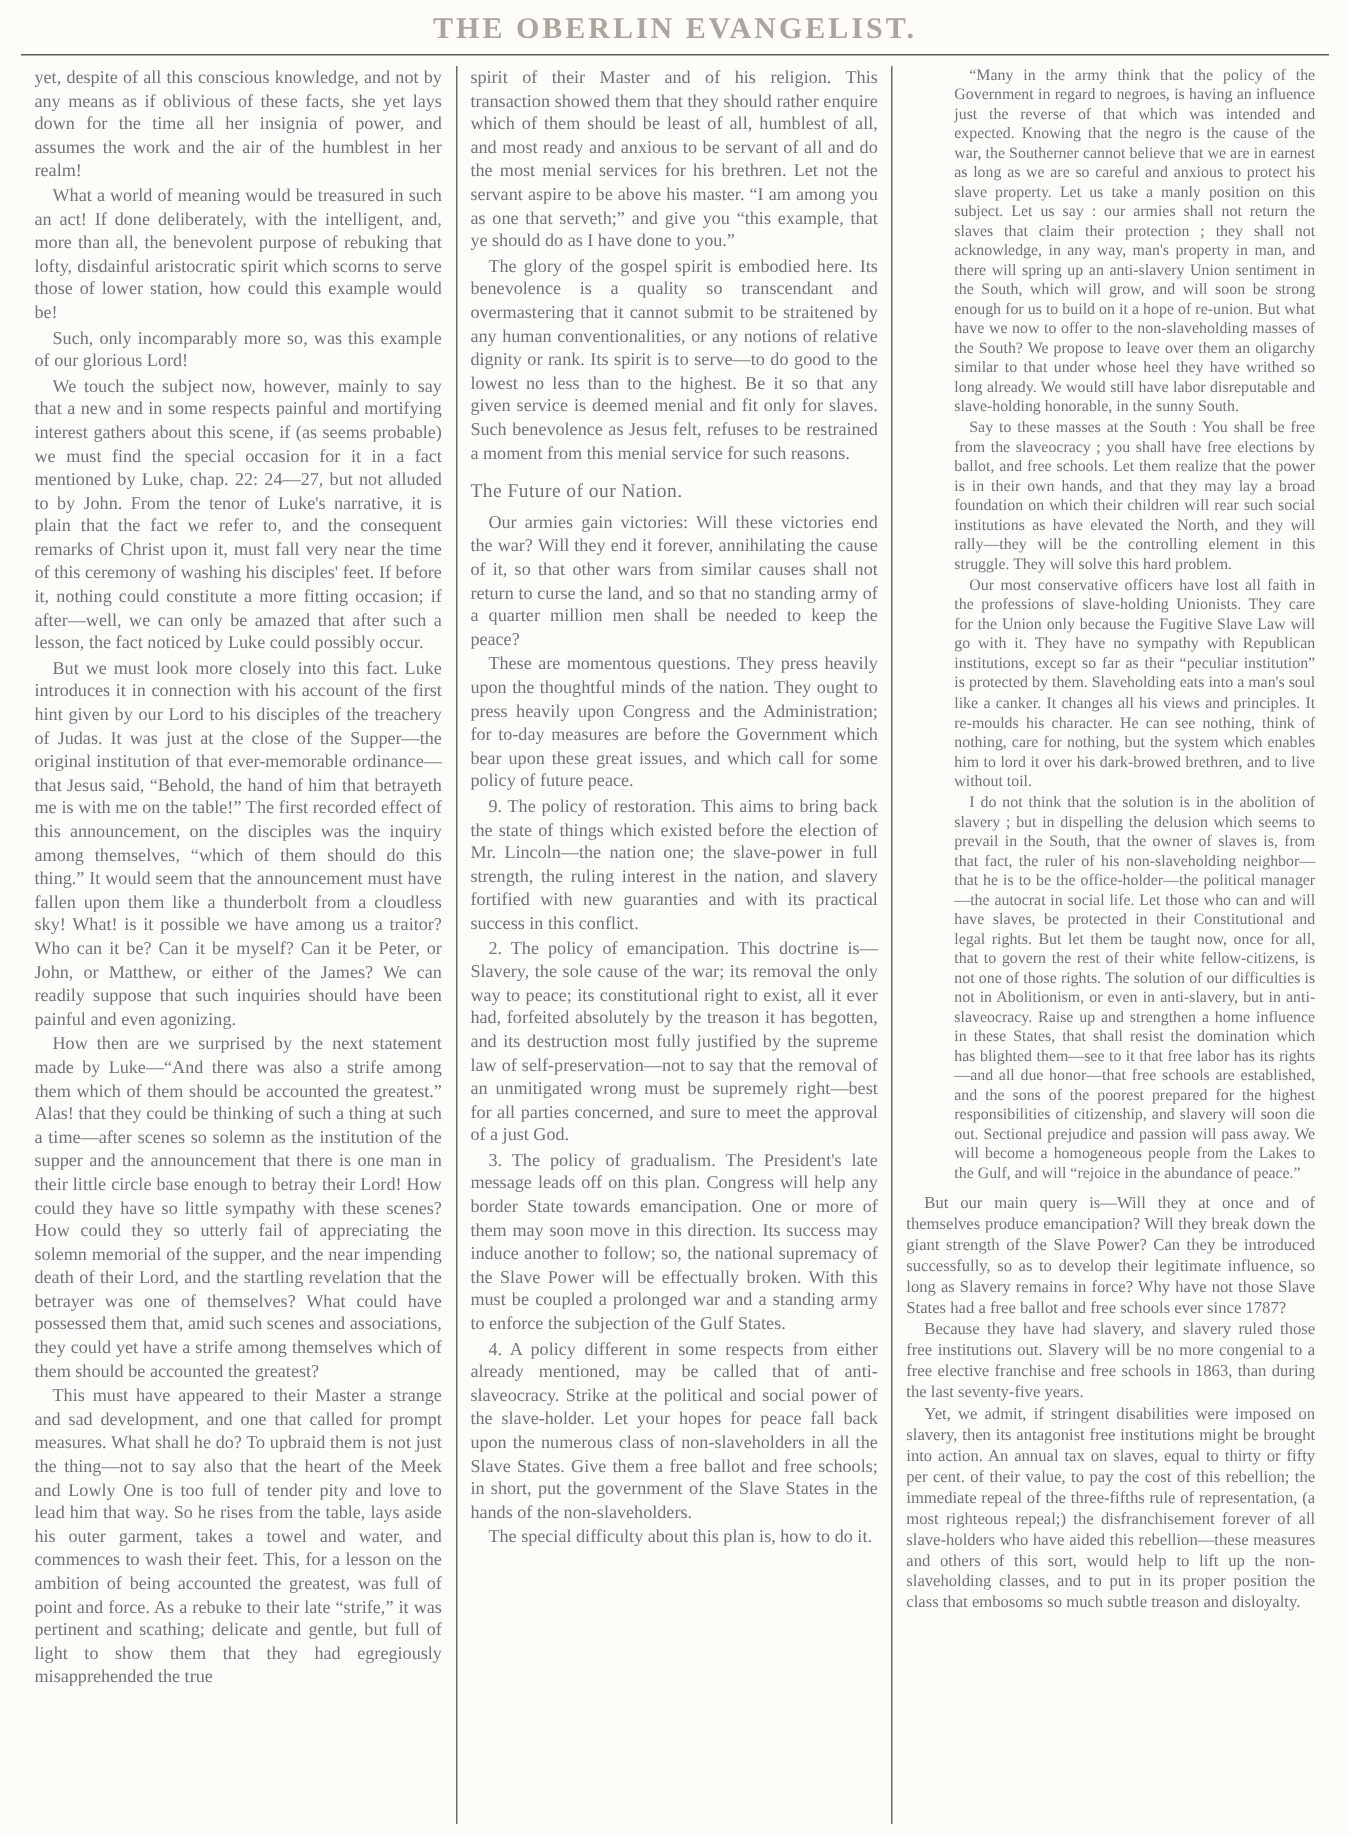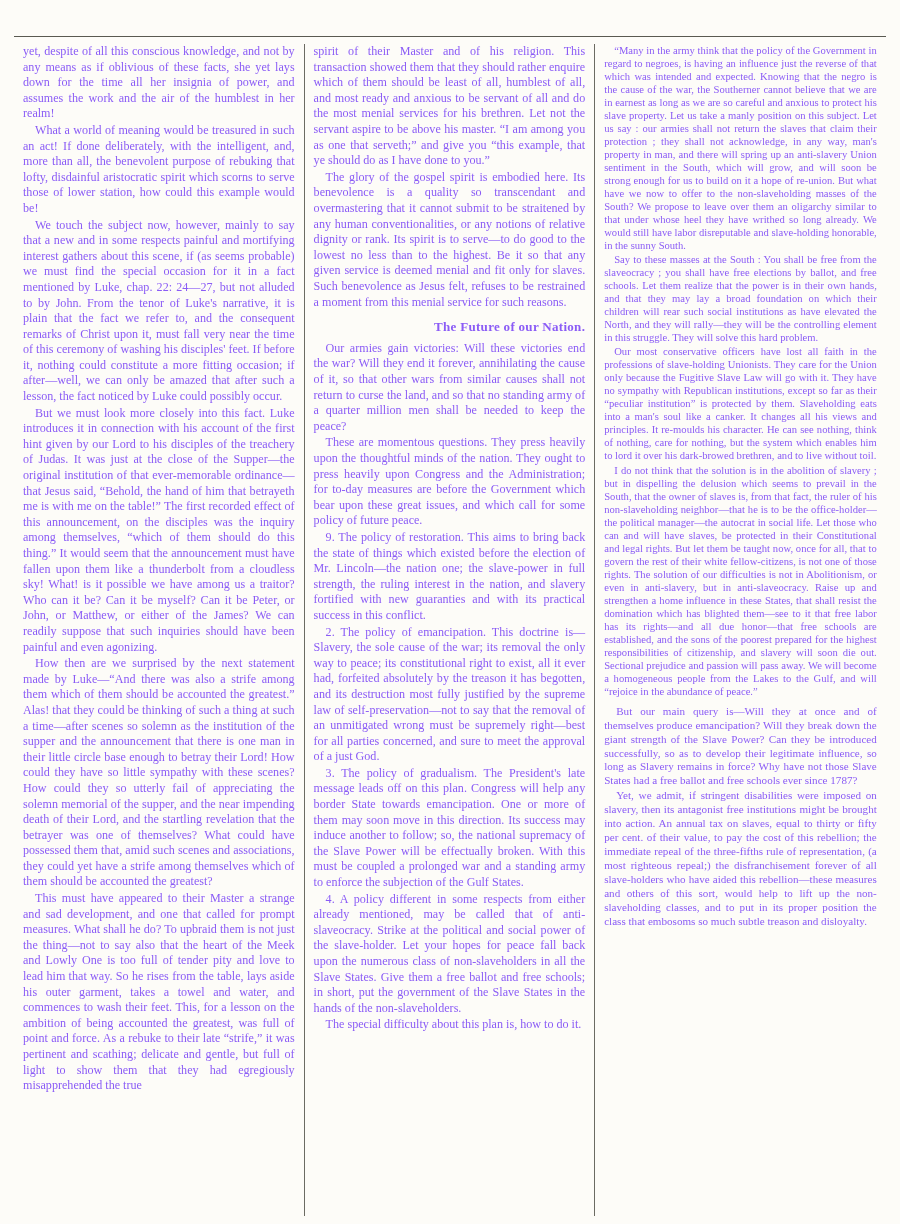--- a/index.html
+++ b/index.html
@@ -52,64 +52,66 @@
     display: flex;
     gap: 0;
   }
   .col {
     box-sizing: border-box;
     padding: 0 9px;
     width: 290.6px;
     font-size: 12.1px;
     line-height: 1.29;
     text-align: justify;
-    color: #8b5cf6;
+    color: #737373;
     overflow: hidden;
   }
   .col.c1, .col.c2 { border-right: 1px solid #6b6b63; }
   .col.c3 { font-size: 11.1px; line-height: 1.255; }
   p {
     margin: 0 0 1px 0;
     text-indent: 12px;
     hyphens: auto;
   }
   p.noindent { text-indent: 0; }
   .sec-head {
-    text-align: right;
-    font-weight: bold;
+    text-align: left;
+    font-weight: normal;
     font-size: 13px;
     margin: 9px 0 5px 0;
     text-indent: 0;
     letter-spacing: 0.3px;
   }
   .blockquote {
     font-size: 11.1px;
     line-height: 1.245;
     text-align: justify;
   }
   .blockquote p { text-indent: 11px; }
   .small-block {
     font-size: 10.6px;
     line-height: 1.23;
   }
-  .small-block p { text-indent: 10px; }
+  .small-block p { text-indent: 10px; margin-left: 32px; }
   .spacer { height: 6px; }
 </style>
 </head>
 <body>
 
 <div class="page">
 
+  <div class="masthead">THE OBERLIN EVANGELIST.</div>
   <div class="rule"></div>
 
   <div class="columns">
 
     <div class="col c1">
       <p class="noindent">yet, despite of all this conscious knowledge, and not by any means as if oblivious of these facts, she yet lays down for the time all her insignia of power, and assumes the work and the air of the humblest in her realm!</p>
       <p>What a world of meaning would be treasured in such an act! If done deliberately, with the intelligent, and, more than all, the benevolent purpose of rebuking that lofty, disdainful aristocratic spirit which scorns to serve those of lower station, how could this example would be!</p>
+      <p>Such, only incomparably more so, was this example of our glorious Lord!</p>
       <p>We touch the subject now, however, mainly to say that a new and in some respects painful and mortifying interest gathers about this scene, if (as seems probable) we must find the special occasion for it in a fact mentioned by Luke, chap. 22: 24—27, but not alluded to by John. From the tenor of Luke's narrative, it is plain that the fact we refer to, and the consequent remarks of Christ upon it, must fall very near the time of this ceremony of washing his disciples' feet. If before it, nothing could constitute a more fitting occasion; if after—well, we can only be amazed that after such a lesson, the fact noticed by Luke could possibly occur.</p>
       <p>But we must look more closely into this fact. Luke introduces it in connection with his account of the first hint given by our Lord to his disciples of the treachery of Judas. It was just at the close of the Supper—the original institution of that ever-memorable ordinance—that Jesus said, “Behold, the hand of him that betrayeth me is with me on the table!” The first recorded effect of this announcement, on the disciples was the inquiry among themselves, “which of them should do this thing.” It would seem that the announcement must have fallen upon them like a thunderbolt from a cloudless sky! What! is it possible we have among us a traitor? Who can it be? Can it be myself? Can it be Peter, or John, or Matthew, or either of the James? We can readily suppose that such inquiries should have been painful and even agonizing.</p>
       <p>How then are we surprised by the next statement made by Luke—“And there was also a strife among them which of them should be accounted the greatest.” Alas! that they could be thinking of such a thing at such a time—after scenes so solemn as the institution of the supper and the announcement that there is one man in their little circle base enough to betray their Lord! How could they have so little sympathy with these scenes? How could they so utterly fail of appreciating the solemn memorial of the supper, and the near impending death of their Lord, and the startling revelation that the betrayer was one of themselves? What could have possessed them that, amid such scenes and associations, they could yet have a strife among themselves which of them should be accounted the greatest?</p>
       <p>This must have appeared to their Master a strange and sad development, and one that called for prompt measures. What shall he do? To upbraid them is not just the thing—not to say also that the heart of the Meek and Lowly One is too full of tender pity and love to lead him that way. So he rises from the table, lays aside his outer garment, takes a towel and water, and commences to wash their feet. This, for a lesson on the ambition of being accounted the greatest, was full of point and force. As a rebuke to their late “strife,” it was pertinent and scathing; delicate and gentle, but full of light to show them that they had egregiously misapprehended the true</p>
     </div>
 
     <div class="col c2">
       <p class="noindent">spirit of their Master and of his religion. This transaction showed them that they should rather enquire which of them should be least of all, humblest of all, and most ready and anxious to be servant of all and do the most menial services for his brethren. Let not the servant aspire to be above his master. “I am among you as one that serveth;” and give you “this example, that ye should do as I have done to you.”</p>
       <p>The glory of the gospel spirit is embodied here. Its benevolence is a quality so transcendant and overmastering that it cannot submit to be straitened by any human conventionalities, or any notions of relative dignity or rank. Its spirit is to serve—to do good to the lowest no less than to the highest. Be it so that any given service is deemed menial and fit only for slaves. Such benevolence as Jesus felt, refuses to be restrained a moment from this menial service for such reasons.</p>
 
@@ -129,17 +131,18 @@
       <div class="blockquote small-block">
         <p>“Many in the army think that the policy of the Government in regard to negroes, is having an influence just the reverse of that which was intended and expected. Knowing that the negro is the cause of the war, the Southerner cannot believe that we are in earnest as long as we are so careful and anxious to protect his slave property. Let us take a manly position on this subject. Let us say : our armies shall not return the slaves that claim their protection ; they shall not acknowledge, in any way, man's property in man, and there will spring up an anti-slavery Union sentiment in the South, which will grow, and will soon be strong enough for us to build on it a hope of re-union. But what have we now to offer to the non-slaveholding masses of the South? We propose to leave over them an oligarchy similar to that under whose heel they have writhed so long already. We would still have labor disreputable and slave-holding honorable, in the sunny South.</p>
         <p>Say to these masses at the South : You shall be free from the slaveocracy ; you shall have free elections by ballot, and free schools. Let them realize that the power is in their own hands, and that they may lay a broad foundation on which their children will rear such social institutions as have elevated the North, and they will rally—they will be the controlling element in this struggle. They will solve this hard problem.</p>
         <p>Our most conservative officers have lost all faith in the professions of slave-holding Unionists. They care for the Union only because the Fugitive Slave Law will go with it. They have no sympathy with Republican institutions, except so far as their “peculiar institution” is protected by them. Slaveholding eats into a man's soul like a canker. It changes all his views and principles. It re-moulds his character. He can see nothing, think of nothing, care for nothing, but the system which enables him to lord it over his dark-browed brethren, and to live without toil.</p>
         <p>I do not think that the solution is in the abolition of slavery ; but in dispelling the delusion which seems to prevail in the South, that the owner of slaves is, from that fact, the ruler of his non-slaveholding neighbor—that he is to be the office-holder—the political manager—the autocrat in social life. Let those who can and will have slaves, be protected in their Constitutional and legal rights. But let them be taught now, once for all, that to govern the rest of their white fellow-citizens, is not one of those rights. The solution of our difficulties is not in Abolitionism, or even in anti-slavery, but in anti-slaveocracy. Raise up and strengthen a home influence in these States, that shall resist the domination which has blighted them—see to it that free labor has its rights—and all due honor—that free schools are established, and the sons of the poorest prepared for the highest responsibilities of citizenship, and slavery will soon die out. Sectional prejudice and passion will pass away. We will become a homogeneous people from the Lakes to the Gulf, and will “rejoice in the abundance of peace.”</p>
       </div>
 
       <div class="spacer"></div>
 
       <p>But our main query is—Will they at once and of themselves produce emancipation? Will they break down the giant strength of the Slave Power? Can they be introduced successfully, so as to develop their legitimate influence, so long as Slavery remains in force? Why have not those Slave States had a free ballot and free schools ever since 1787?</p>
+      <p>Because they have had slavery, and slavery ruled those free institutions out. Slavery will be no more congenial to a free elective franchise and free schools in 1863, than during the last seventy-five years.</p>
       <p>Yet, we admit, if stringent disabilities were imposed on slavery, then its antagonist free institutions might be brought into action. An annual tax on slaves, equal to thirty or fifty per cent. of their value, to pay the cost of this rebellion; the immediate repeal of the three-fifths rule of representation, (a most righteous repeal;) the disfranchisement forever of all slave-holders who have aided this rebellion—these measures and others of this sort, would help to lift up the non-slaveholding classes, and to put in its proper position the class that embosoms so much subtle treason and disloyalty.</p>
     </div>
 
   </div>
 </div>
 
 </body></html>

